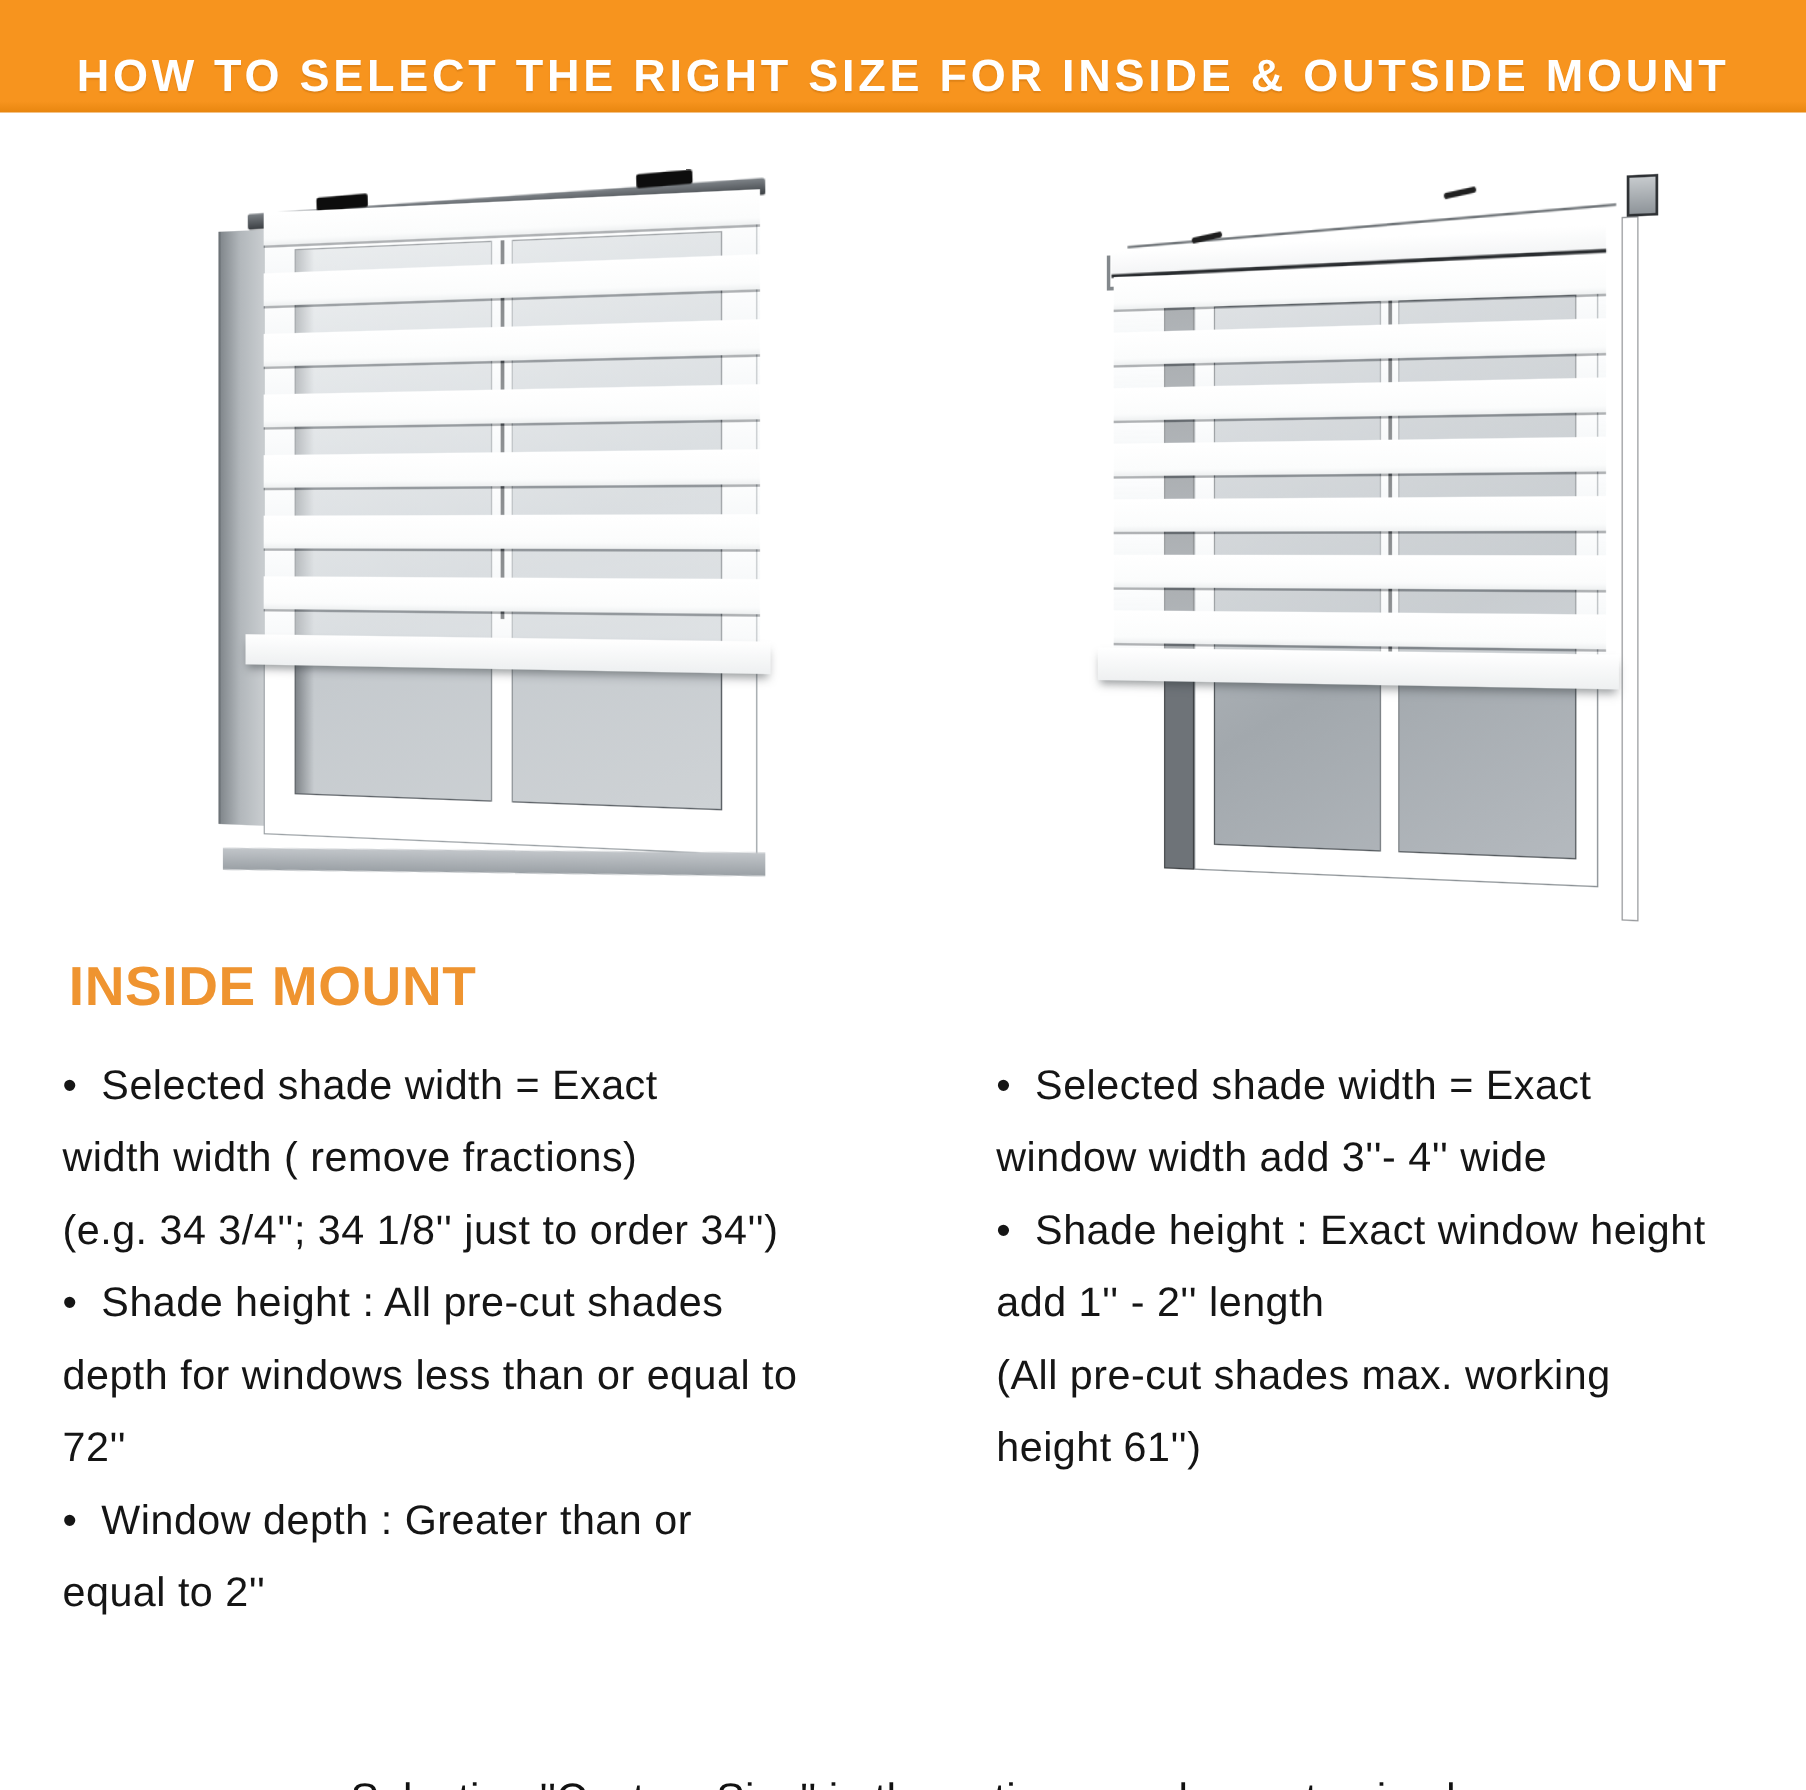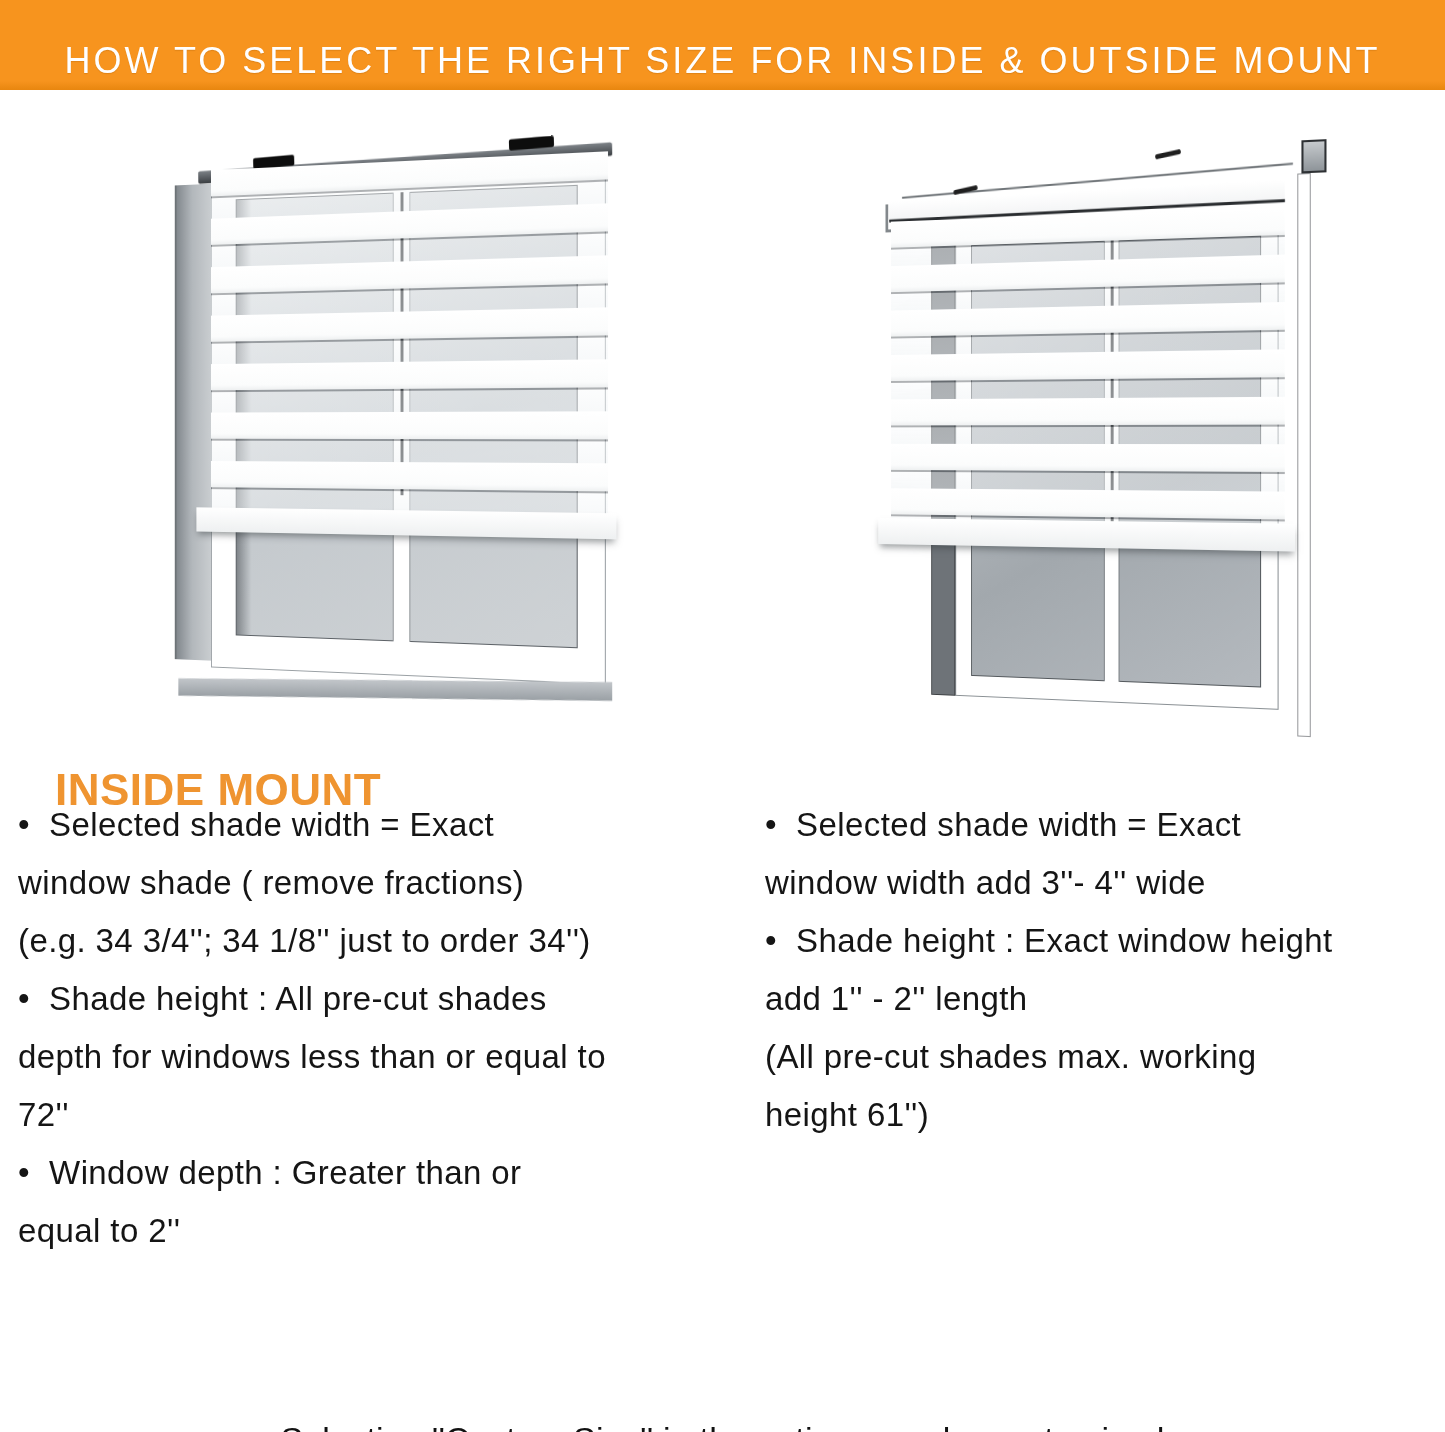--- a/index.html
+++ b/index.html
@@ -3,21 +3,21 @@
 <meta charset="utf-8">
 <style>
   html,body{margin:0;padding:0;background:#ffffff;}
   .page{position:relative;width:1445px;height:1432px;background:#ffffff;overflow:hidden;
         font-family:"Liberation Sans", sans-serif;}
 
   
   .banner{position:absolute;left:0;top:0;width:1445px;height:90px;
           background:linear-gradient(180deg,#F7941E 0%,#F7941E 90%,#e8860f 100%);
           display:flex;align-items:center;justify-content:center;}
-  .banner span{color:#ffffff;font-weight:normal;font-size:36px;letter-spacing:3px;
+  .banner span{color:#ffffff;font-weight:bold;font-size:36px;letter-spacing:3px;
                white-space:nowrap;text-shadow:0 1px 1px rgba(150,80,0,.25);margin-top:32px;}
 
   
   .scene{position:absolute;}
   .scene-inner{position:relative;width:100%;height:100%;}
   .scene-left{left:158px;top:150px;width:452px;height:560px;}
   .scene-left .scene-inner{transform:perspective(1400px) rotateY(-14deg);}
   .scene-right{left:860px;top:146px;width:476px;height:585px;}
   .scene-right .scene-inner{transform:perspective(1400px) rotateY(-13deg);}
 
@@ -80,21 +80,21 @@
   .o-bottombar{left:4px;top:375px;width:430px;height:27px;
       background:linear-gradient(180deg,#ffffff,#eef0f1);
       box-shadow:0 5px 7px -2px rgba(50,55,60,.5);}
 
   
   .heading{position:absolute;top:750px;margin:15px;font-weight:bold;font-size:44px;
            letter-spacing:0.5px;color:#EF9430;white-space:pre;}
   .heading-inside{left:40px;}
   .heading-outside{left:773px;}
 
-  .lines{position:absolute;top:796px;}
+  .lines{position:absolute;top:839px;margin-left:32px;}
   .lines-inside{left:18px;width:712px;}
   .lines-outside{left:765px;width:668px;}
   .t-line{height:58px;line-height:58px;font-size:33px;letter-spacing:0.4px;
           color:#151515;white-space:pre;}
 
   
   .footer-note{position:absolute;left:0;top:1386px;width:1445px;text-align:center;
           font-size:34px;color:#111111;letter-spacing:0.2px;white-space:pre;}
 </style>
 </head>
@@ -144,21 +144,21 @@
       <div class="abs o-valance"></div>
       <div class="abs zebra-right"></div>
       <div class="abs o-bottombar"></div>
     </div>
   </div>
 
   <h2 class="heading heading-inside">INSIDE MOUNT</h2>
 
   <div class="lines lines-inside">
     <div class="t-line">•  Selected shade width = Exact</div>
-    <div class="t-line">window shade ( remove fractions)</div>
+    <div class="t-line">width width ( remove fractions)</div>
     <div class="t-line">(e.g. 34 3/4''; 34 1/8'' just to order 34'')</div>
     <div class="t-line">•  Shade height : All pre-cut shades</div>
     <div class="t-line">depth for windows less than or equal to</div>
     <div class="t-line">72''</div>
     <div class="t-line">•  Window depth : Greater than or</div>
     <div class="t-line">equal to 2''</div>
   </div>
 
   <div class="lines lines-outside">
     <div class="t-line">•  Selected shade width = Exact</div>

